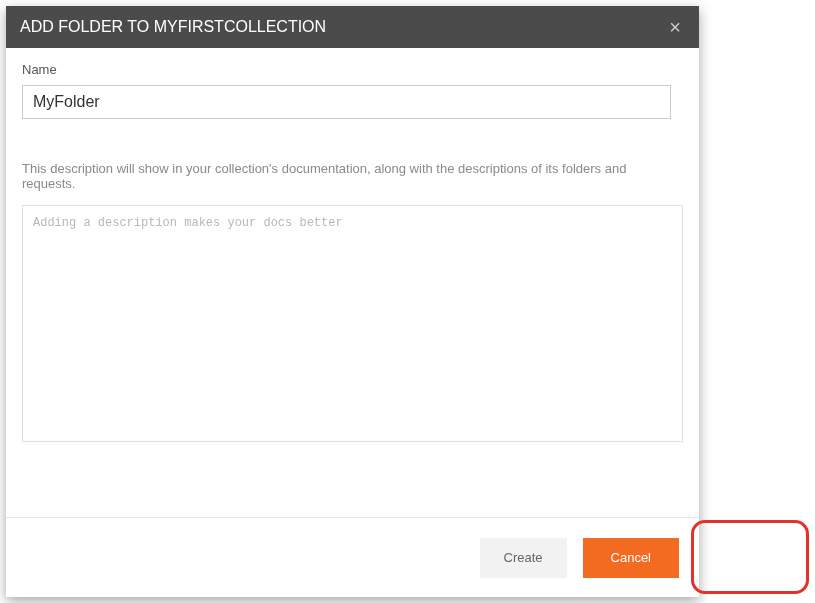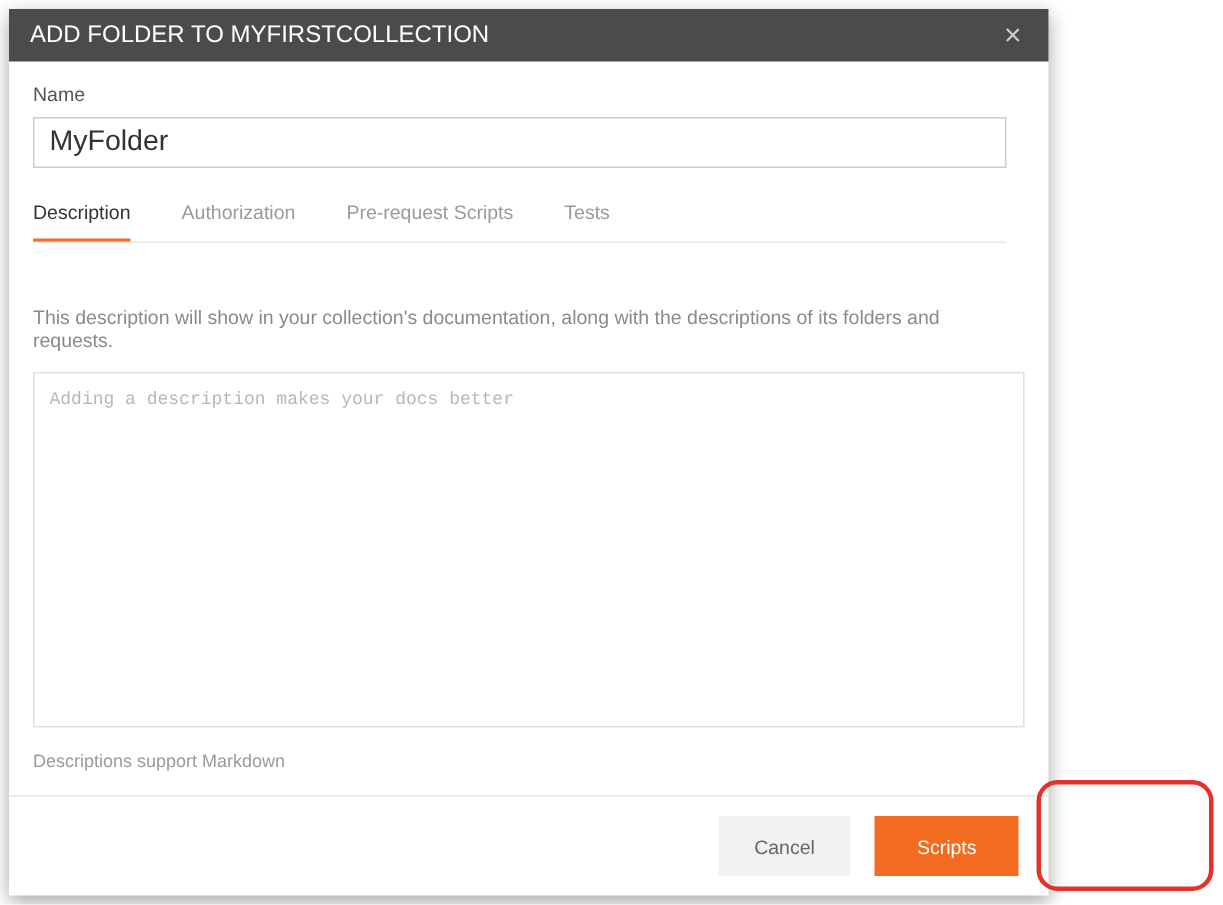--- a/index.html
+++ b/index.html
@@ -3,21 +3,21 @@
 <meta charset="utf-8">
 <style>
   * { box-sizing: border-box; margin: 0; padding: 0; }
   html, body { width: 815px; height: 603px; font-family: -apple-system, BlinkMacSystemFont, "Segoe UI", Helvetica, Arial, sans-serif; background: #fff; }
   .outer { width: 815px; height: 603px; position: relative; padding: 6px; }
   .modal { width: 693px; height: 591px; background: #fff; box-shadow: 0 4px 12px rgba(0,0,0,0.35); display: flex; flex-direction: column; position: relative; }
   .titlebar { background: #4b4b4b; color: #fff; height: 42px; display: flex; align-items: center; justify-content: space-between; padding: 0 14px; }
   .close-btn { color: #ccc; font-size: 20px; line-height: 1; background: none; border: none; cursor: pointer; padding: 4px; }
   .body { padding: 14px 28px 0 16px; flex: 0 0 auto; }
   .label { font-size: 13px; color: #555; margin-bottom: 8px; display: block; }
-  .name-input { width: 100%; height: 34px; border: 1px solid #ccc; padding: 0 10px; font-size: 19px; color: #333; outline: none; }
+  .name-input { width: 100%; height: 34px; border: 1px solid #ccc; padding: 0 10px; font-size: 16px; color: #333; outline: none; }
   .tabs { display: flex; border-bottom: 1px solid #e6e6e6; margin-top: 22px; }
   .tab { padding: 0 0 10px 0; margin-right: 34px; font-size: 13px; color: #9a9a9a; cursor: pointer; border-bottom: 2px solid transparent; }
   .tab.active { color: #333; border-bottom: 2px solid #f26b21; }
   .tab-content { padding: 16px; }
   .helper-text { font-size: 13px; color: #8a8a8a; margin-bottom: 14px; margin-top: 26px; }
   .desc-area { width: 100%; height: 237px; border: 1px solid #e0e0e0; padding: 10px; font-family: "Courier New", monospace; font-size: 12px; color: #8b5cf6; resize: none; outline: none; }
   .desc-area::placeholder { color: #b8b8b8; }
   .markdown-note { font-size: 12px; color: #9a9a9a; margin-top: 10px; }
   .footer { border-top: 1px solid #e6e6e6; height: 80px; display: flex; align-items: center; justify-content: flex-end; padding: 0 20px; margin-top: auto; }
   .btn { height: 40px; padding: 0 24px; font-size: 13px; border: none; cursor: pointer; }
@@ -36,35 +36,28 @@
       <span>ADD FOLDER TO MYFIRSTCOLLECTION</span>
       <button class="close-btn">
         <span>×</span>
       </button>
     </div>
 
     <div class="body">
       <label class="label">Name</label>
       <input class="name-input" type="text" value="MyFolder" style="">
 
-      <div class="tabs">
-        <div class="tab active">Description</div>
-        <div class="tab">Authorization</div>
-        <div class="tab">Pre-request Scripts</div>
-        <div class="tab">Tests</div>
-      </div>
     </div>
 
     <div class="tab-content">
       <div class="helper-text">This description will show in your collection's documentation, along with the descriptions of its folders and requests.</div>
       <textarea class="desc-area" placeholder="Adding a description makes your docs better" style=""></textarea>
-      <div class="markdown-note">Descriptions support Markdown</div>
     </div>
 
     <div class="footer">
-      <button class="btn btn-cancel">Cancel</button>
-      <button class="btn btn-create">Scripts</button>
+      <button class="btn btn-cancel">Create</button>
+      <button class="btn btn-create">Cancel</button>
     </div>
 
   </div>
 
   <div class="highlight-ring" id="hr-create"></div>
 </div>
 
 </body></html>

